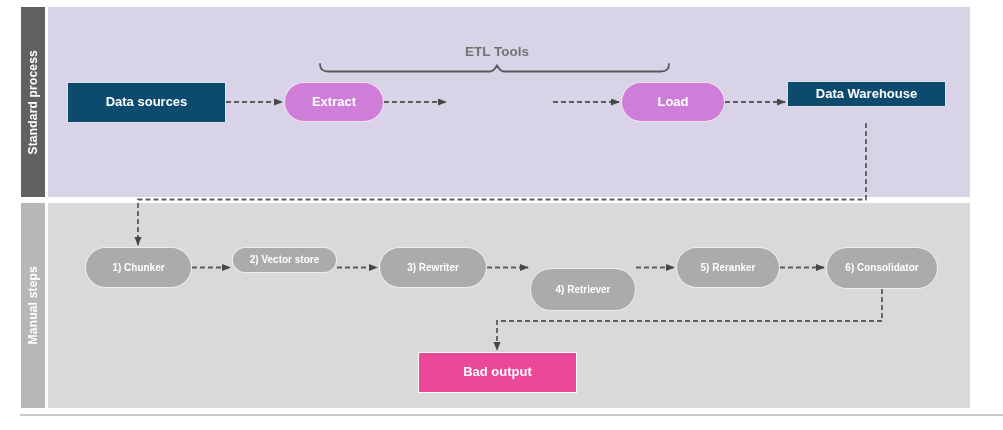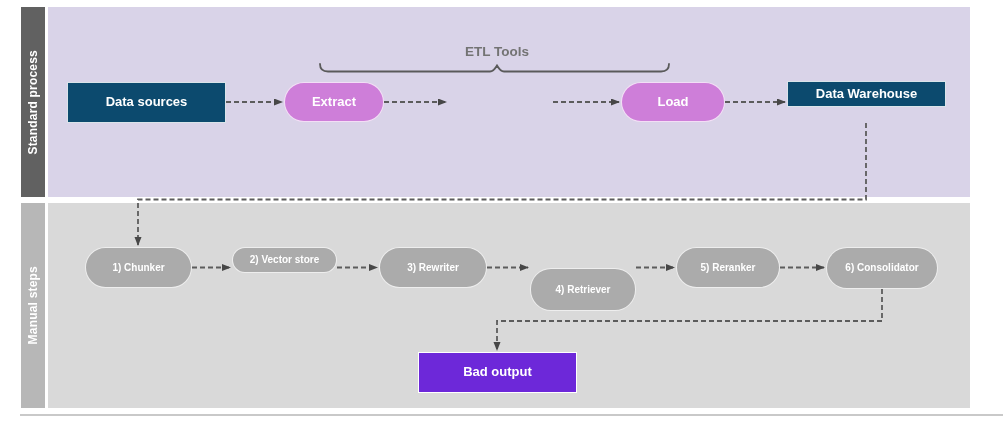--- a/index.html
+++ b/index.html
@@ -20,21 +20,21 @@
   .lane2-bar{background:#b7b7b7;}
   .lane2-body{background:#d9d9d9;}
   .node{
     position:absolute;display:flex;align-items:center;justify-content:center;
     text-align:center;color:#ffffff;font-weight:bold;box-sizing:border-box;
     line-height:1.15;z-index:3;
   }
   .rect-gray{background:#0c4a6e;border:1.5px solid rgba(255,255,255,0.85);font-size:13px;}
   .pill-purple{background:#ce7ed9;border:1.5px solid rgba(255,255,255,0.75);border-radius:20px;font-size:13px;}
   .pill-gray{background:#ababab;border:1.5px solid rgba(255,255,255,0.8);border-radius:21px;font-size:10px;}
-  .rect-yellow{background:#6d28d9;border:1.5px solid #ffffff;font-size:13px;}
+  .rect-yellow{background:#ec4899;border:1.5px solid #ffffff;font-size:13px;}
   .etl-label{
     position:absolute;left:427px;top:44px;width:140px;text-align:center;
     color:#737373;font-weight:bold;font-size:13.5px;z-index:3;
   }
   .overlay{position:absolute;left:0;top:0;z-index:2;pointer-events:none;}
   .divider{position:absolute;left:20px;top:414px;width:983px;height:2px;background:#c9c9c9;}
 </style>
 </head>
 <body>
 

